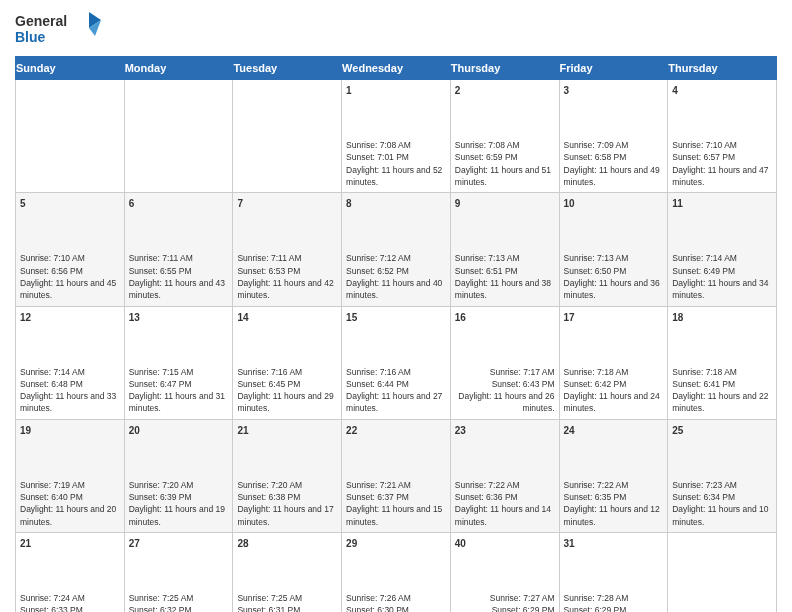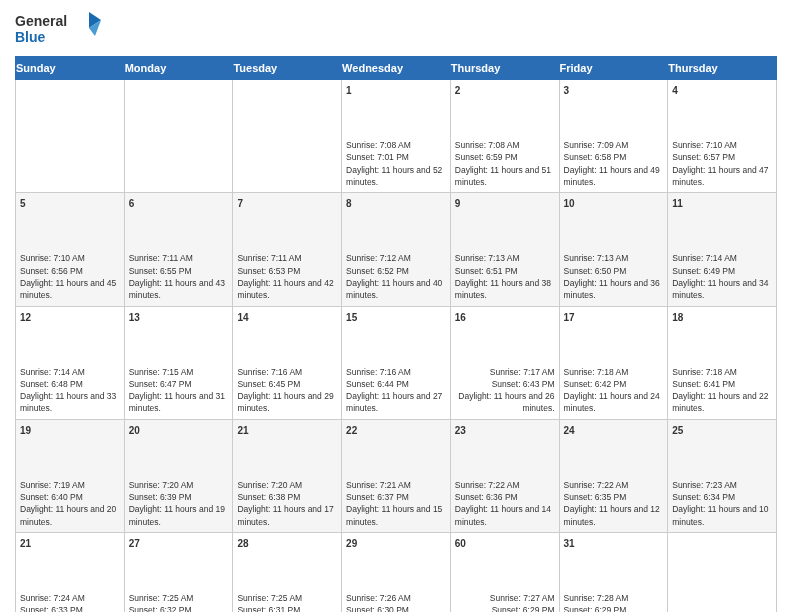--- a/index.html
+++ b/index.html
@@ -297,21 +297,21 @@
 Sunset: 6:31 PM
 Daylight: 11 hours and 5 minutes.</div>
           </td>
           <td>
             <span class="day-num">29</span>
             <div class="day-info" style="white-space: pre-line;">Sunrise: 7:26 AM
 Sunset: 6:30 PM
 Daylight: 11 hours and 4 minutes.</div>
           </td>
           <td>
-            <span class="day-num">60</span>
+            <span class="day-num">40</span>
             <div class="day-info" style="white-space: pre-line; text-align: right;">Sunrise: 7:27 AM
 Sunset: 6:29 PM
 Daylight: 11 hours and 2 minutes.</div>
           </td>
           <td>
             <span class="day-num">31</span>
             <div class="day-info" style="white-space: pre-line;">Sunrise: 7:28 AM
 Sunset: 6:29 PM
 Daylight: 11 hours and 1 minute.</div>
           </td>

